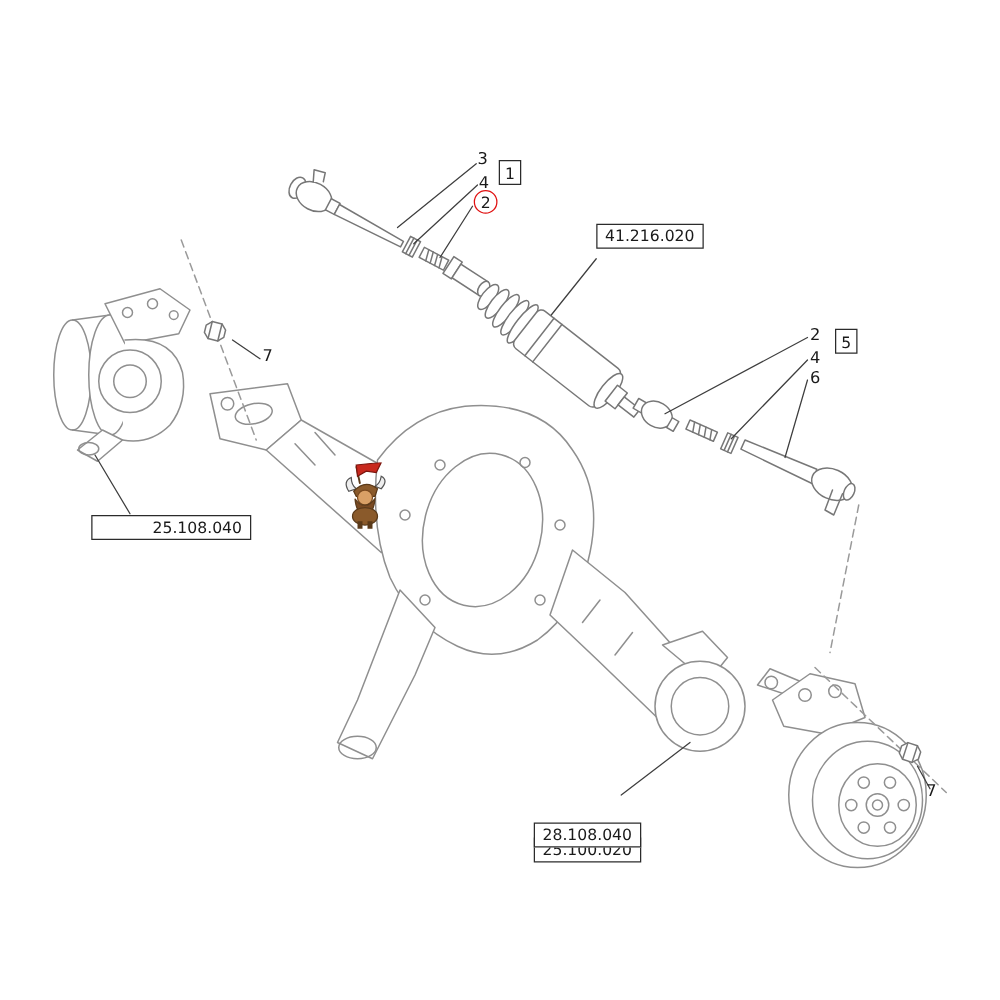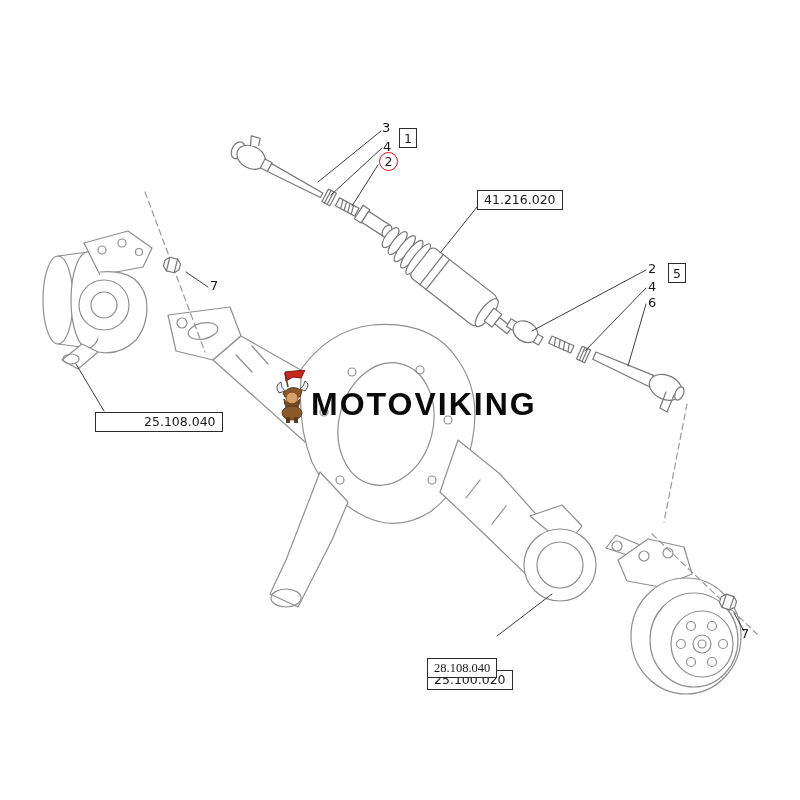--- a/index.html
+++ b/index.html
@@ -171,41 +171,40 @@
         <path d="M497,636 L552,594"></path>
       </g>
     </g>
   </svg>
 
   <div class="lbl" style="left:382px; top:120px;">3</div>
   <div class="numbox" style="left:399px; top:128px;">1</div>
   <div class="lbl" style="left:383px; top:139px;">4</div>
   <div class="circled" style="left:379px; top:152px;">2</div>
 
-  <div class="pbox" style="left:477px; top:190px;">41.216.020</div>
+  <div class="pbox" style="left:477px; top:179px;">41.216.020</div>
 
   <div class="lbl" style="left:648px; top:261px;">2</div>
   <div class="numbox" style="left:668px; top:263px;">5</div>
   <div class="lbl" style="left:648px; top:279px;">4</div>
   <div class="lbl" style="left:648px; top:295px;">6</div>
 
   <div class="lbl" style="left:210px; top:278px;">7</div>
   <div class="lbl" style="left:741px; top:626px;">7</div>
 
-  <div class="pbox" style="left:95px; top:412px;padding-left:48px;">25.108.040</div>
+  <div class="pbox" style="left:73px; top:412px;padding-left:48px;">25.108.040</div>
   <div class="pbox" style="left:427px; top:670px;">25.100.020</div>
-  <div class="pbox" style="left:427px; top:658px;font-family:Liberation Serif, serif;">28.108.040</div>
+  <div class="pbox" style="left:427px; top:658px;">28.108.040</div>
 
   <svg class="logo" width="44" height="54" viewBox="0 0 44 54">
     <line x1="16" y1="17" x2="13" y2="3" stroke="#5a3a1a" stroke-width="1.5"></line>
     <polygon points="13,2 33,0 29,8 21,7 14,11" fill="#c8291e" stroke="#7c160f" stroke-width="1"></polygon>
     <path d="M7,23 Q2,15 9,12 Q9,18 13,21 Z" fill="#eeeeee" stroke="#555555" stroke-width="1"></path>
     <path d="M33,21 Q39,14 33,11 Q32,17 28,19 Z" fill="#eeeeee" stroke="#555555" stroke-width="1"></path>
     <path d="M11,23 Q20,13 30,21 L28,27 L13,27 Z" fill="#8a5a2b" stroke="#5a3a1a" stroke-width="1"></path>
     <circle cx="20" cy="28" r="6" fill="#d9a066" stroke="#7a4a1f" stroke-width="1"></circle>
     <path d="M12,29 Q13,41 20,42 Q27,41 28,29 Q23,35 20,34 Q16,35 12,29 Z" fill="#7a4a22" stroke="#5a3a1a" stroke-width="1"></path>
     <ellipse cx="20" cy="43" rx="10" ry="7" fill="#8a5a2b" stroke="#5a3a1a" stroke-width="1"></ellipse>
     <rect x="14" y="47" width="4" height="6" fill="#5a3a1a"></rect>
     <rect x="22" y="47" width="4" height="6" fill="#5a3a1a"></rect>
   </svg>
-  <div class="watermark">MOTOVIKING</div>
 
 </div>
 
 </body></html>

